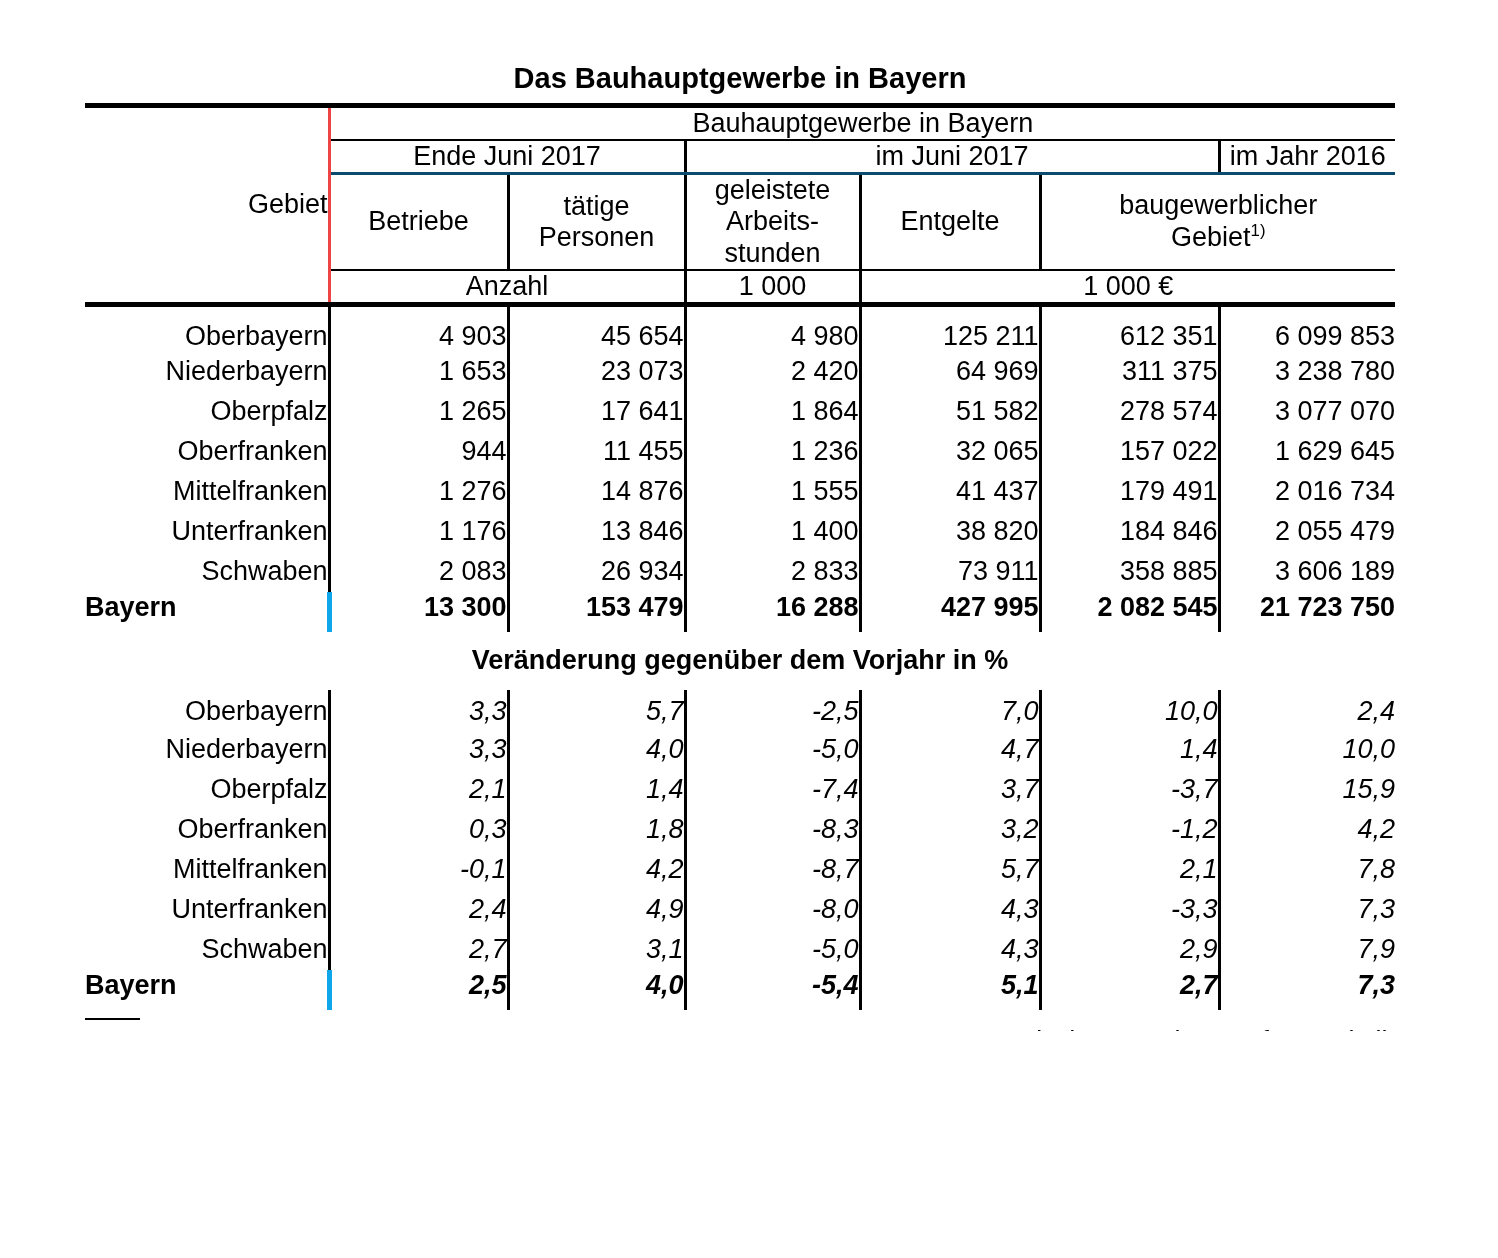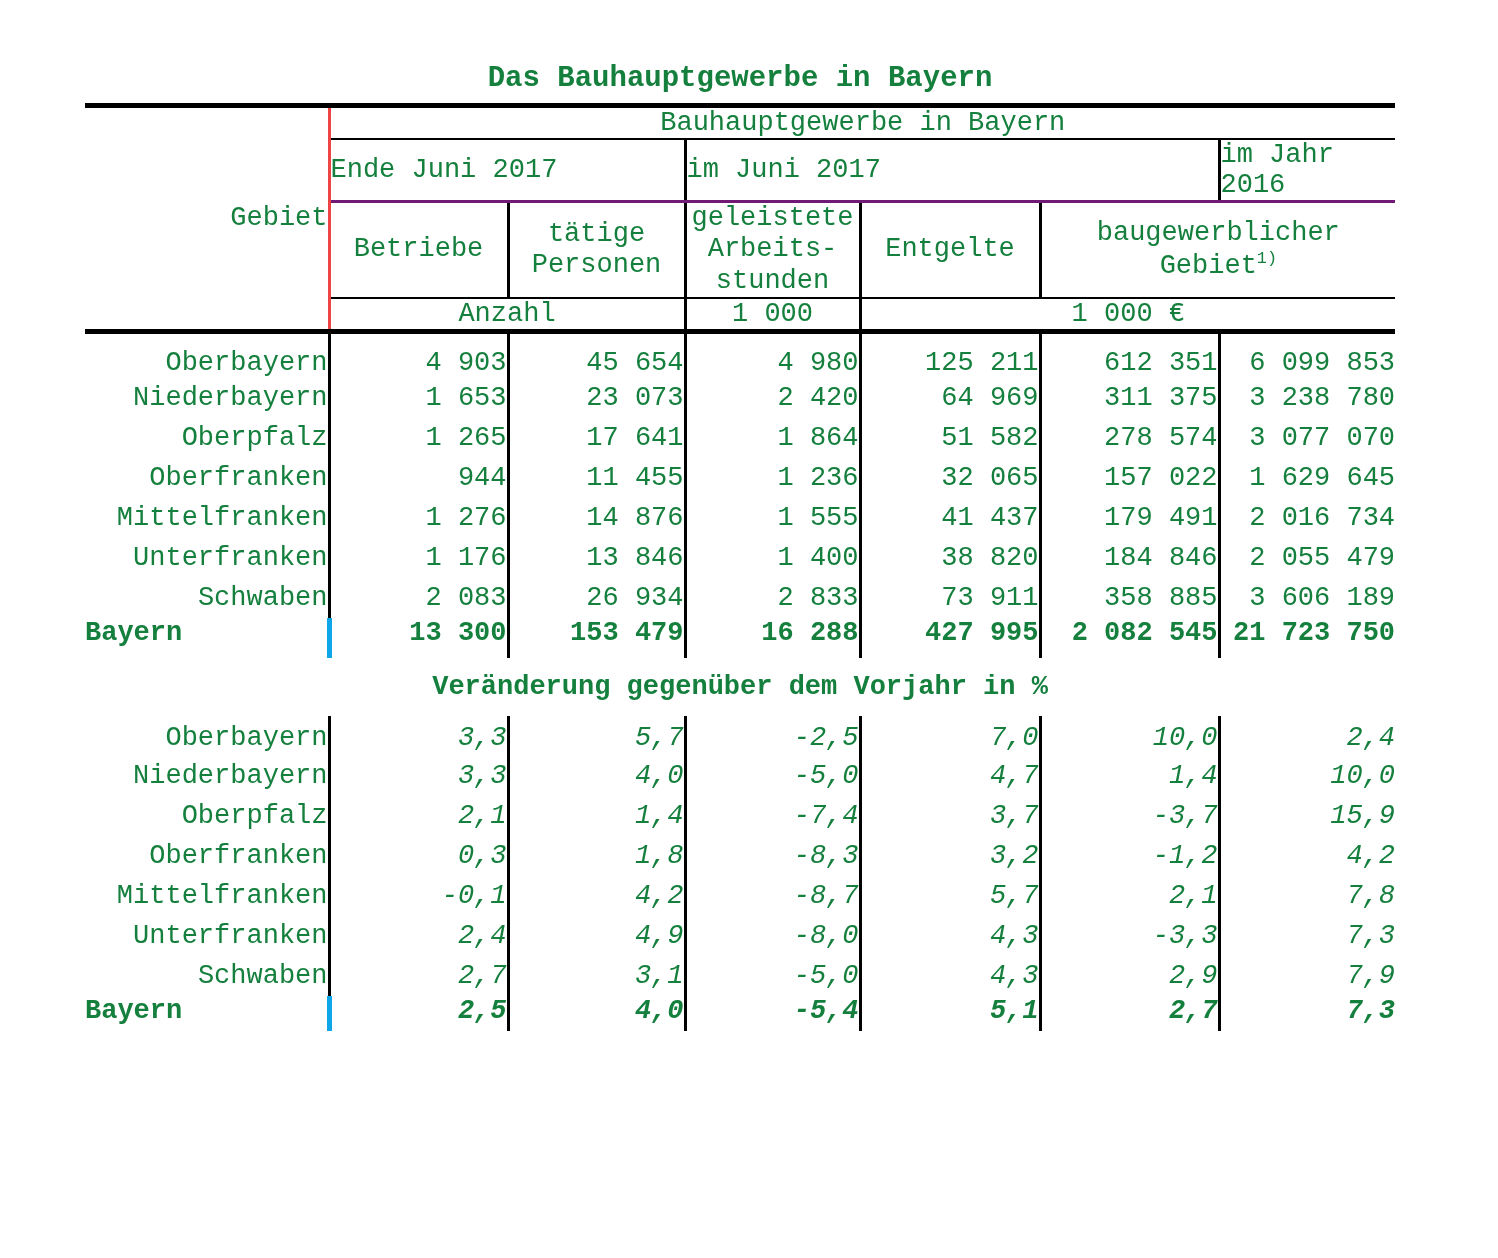--- a/index.html
+++ b/index.html
@@ -1,36 +1,36 @@
 <!DOCTYPE html>
 <html><head>
 <meta charset="utf-8">
 <style>
   html,body { margin:0; padding:0; background:#fff; }
   .page {
     position:relative; width:1498px; height:1031px; background:#ffffff;
-    font-family:Liberation Mono, monospace; color:#15803d;
+    font-family:Liberation Sans, sans-serif; color:#000000;
   }
   .content { position:absolute; left:85px; top:62px; width:1310px; }
   .title { font-size:29px; font-weight:bold; text-align:center; margin:0 0 8px 0; }
   .subtitle { font-size:29px; font-weight:normal; text-align:center; margin:0 0 22px 0; }
 
   table.main { border-collapse:collapse; table-layout:fixed; width:1310px;
                border-top:5px solid #000; }
   table.main td { font-size:27px; padding:0; vertical-align:middle; overflow:hidden; }
 
   
   tr.rowA { height:33px; }
   tr.rowB { height:33px; }
   tr.rowC { height:94px; }
   tr.rowD { height:33px; }
   td.gebietHead { border-right:3px solid #ef4444; border-bottom:5px solid #000;
                   text-align:right; vertical-align:middle; }
   td.hA { border-bottom:2px solid #000; text-align:center; }
-  td.hB { border-bottom:3px solid #701a75; }
+  td.hB { border-bottom:3px solid #0c4a6e; text-align:center; }
   td.hC { border-bottom:2px solid #000; text-align:center; line-height:1.16; }
   td.hD { border-bottom:5px solid #000; text-align:center; }
   td.vsep { border-right:3px solid #000; }
   sup { font-size:0.62em; }
 
   
   tr.brow { height:40px; }
   tr.padTop td { padding-top:14px; }
   tr.padTopSm td { padding-top:4px; }
   tr.padBot td { padding-bottom:9px; }

